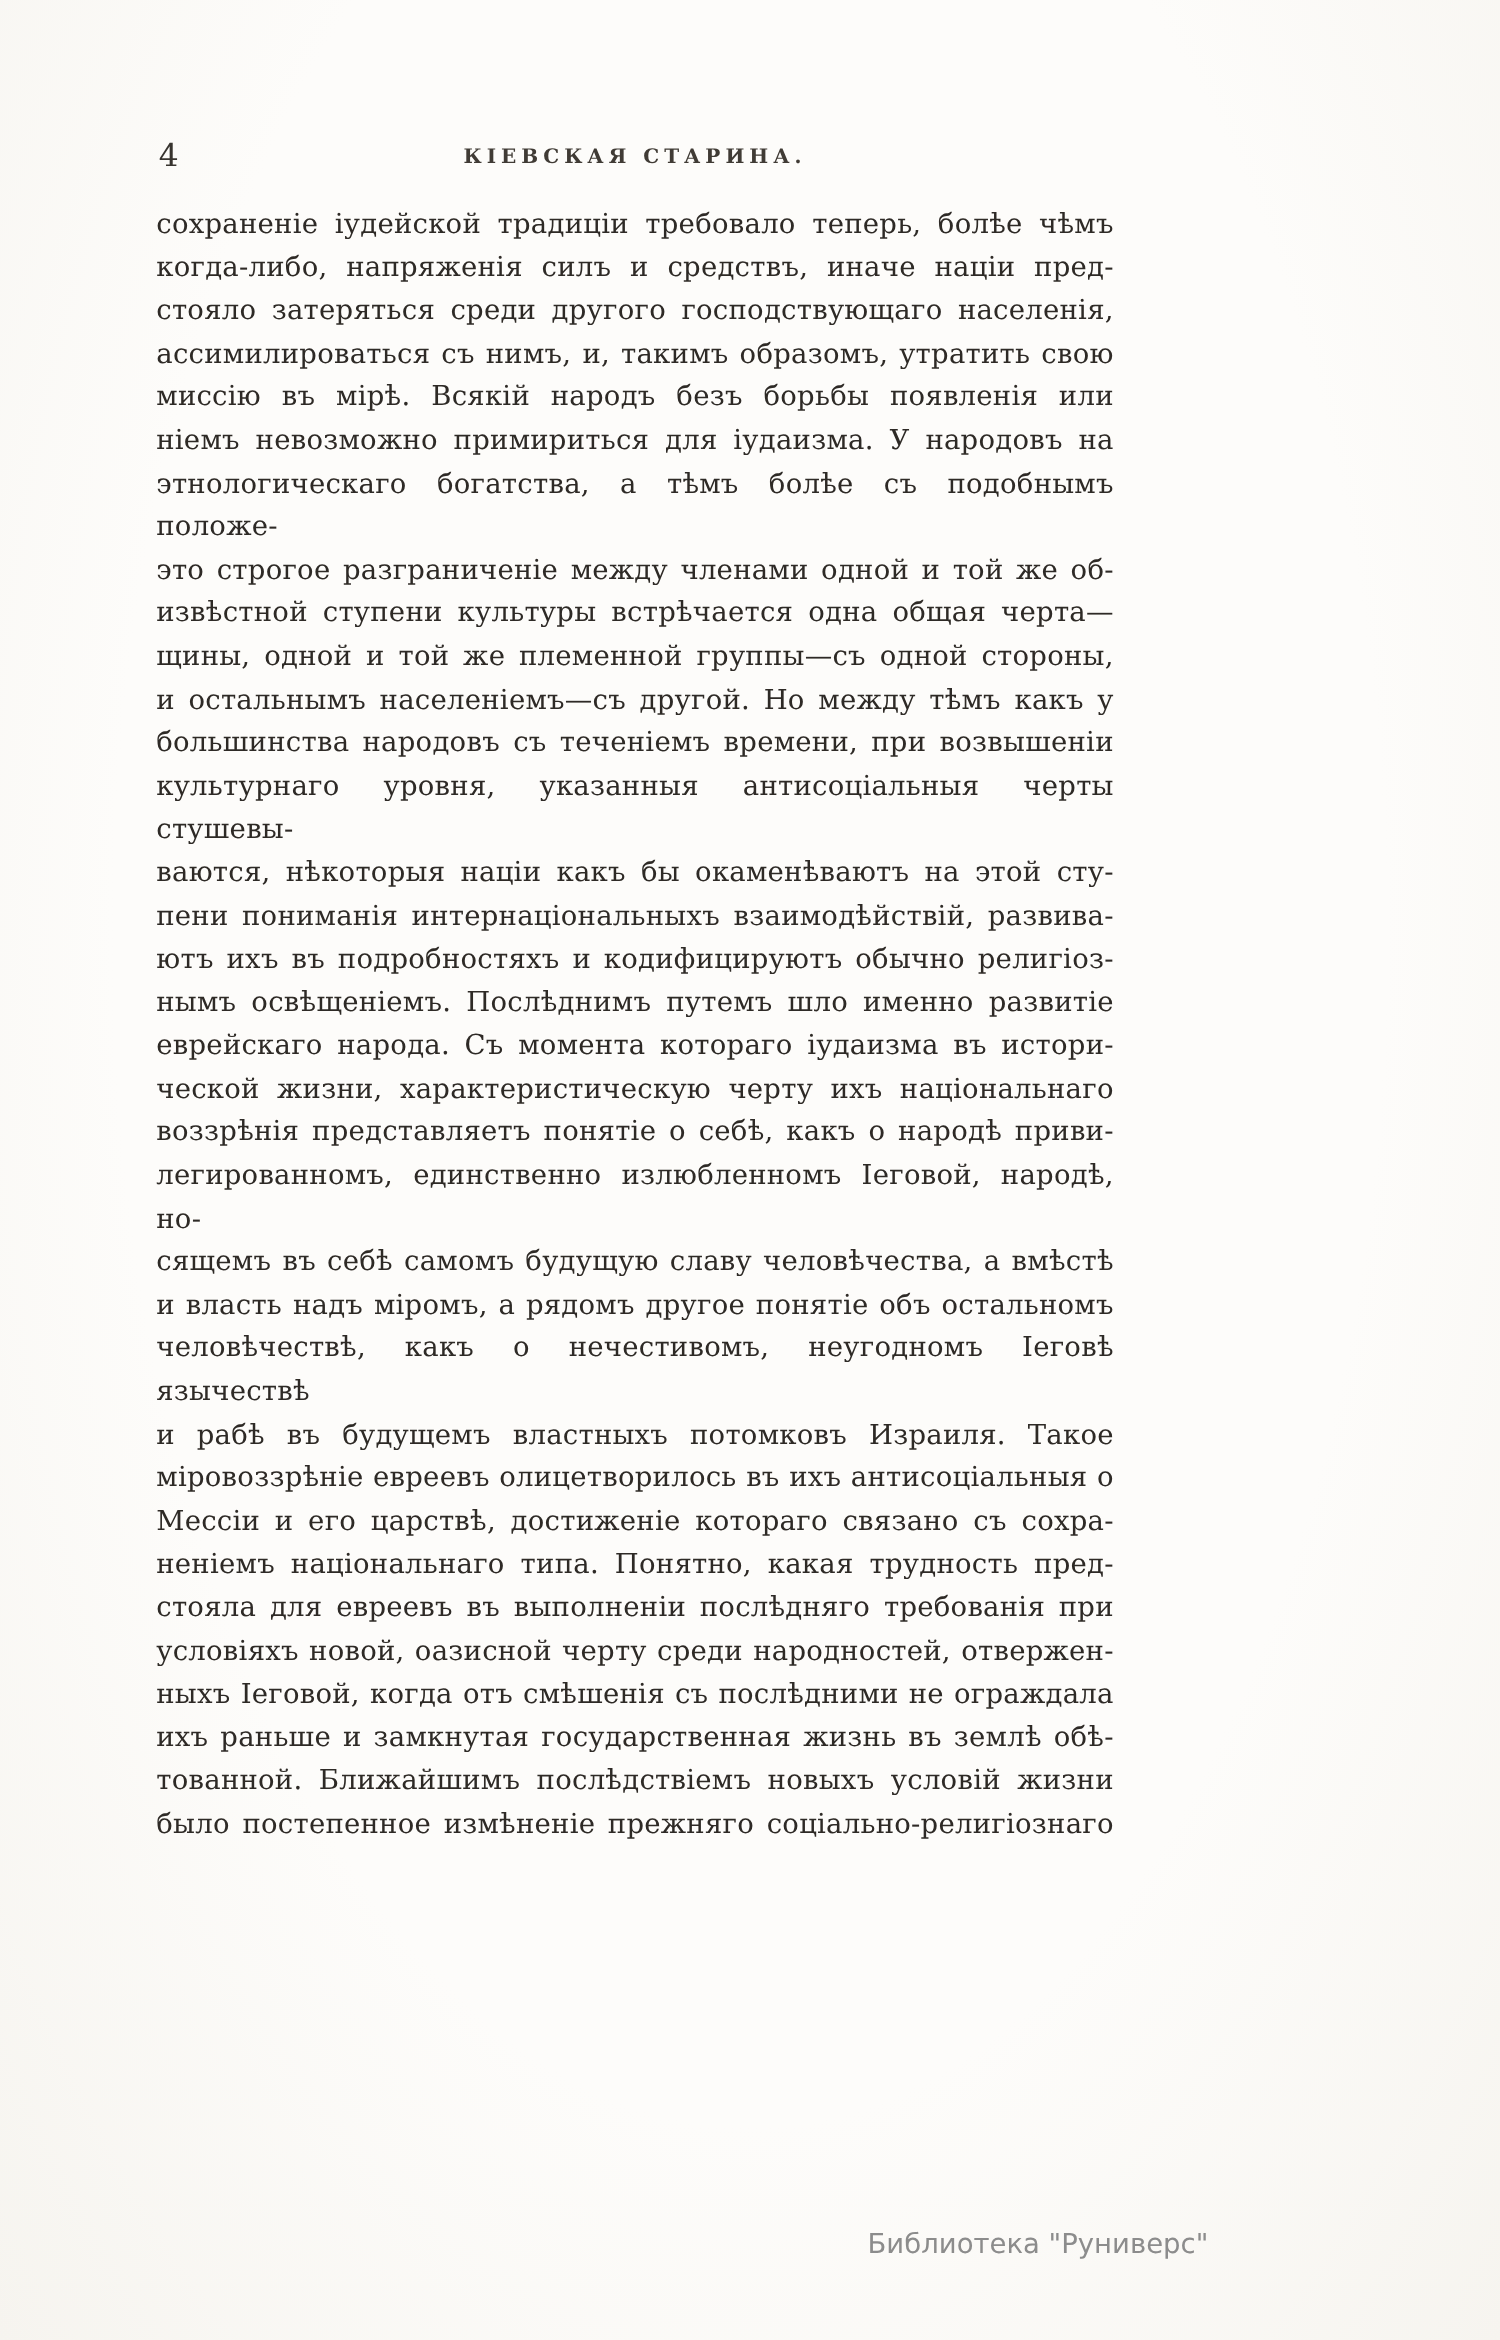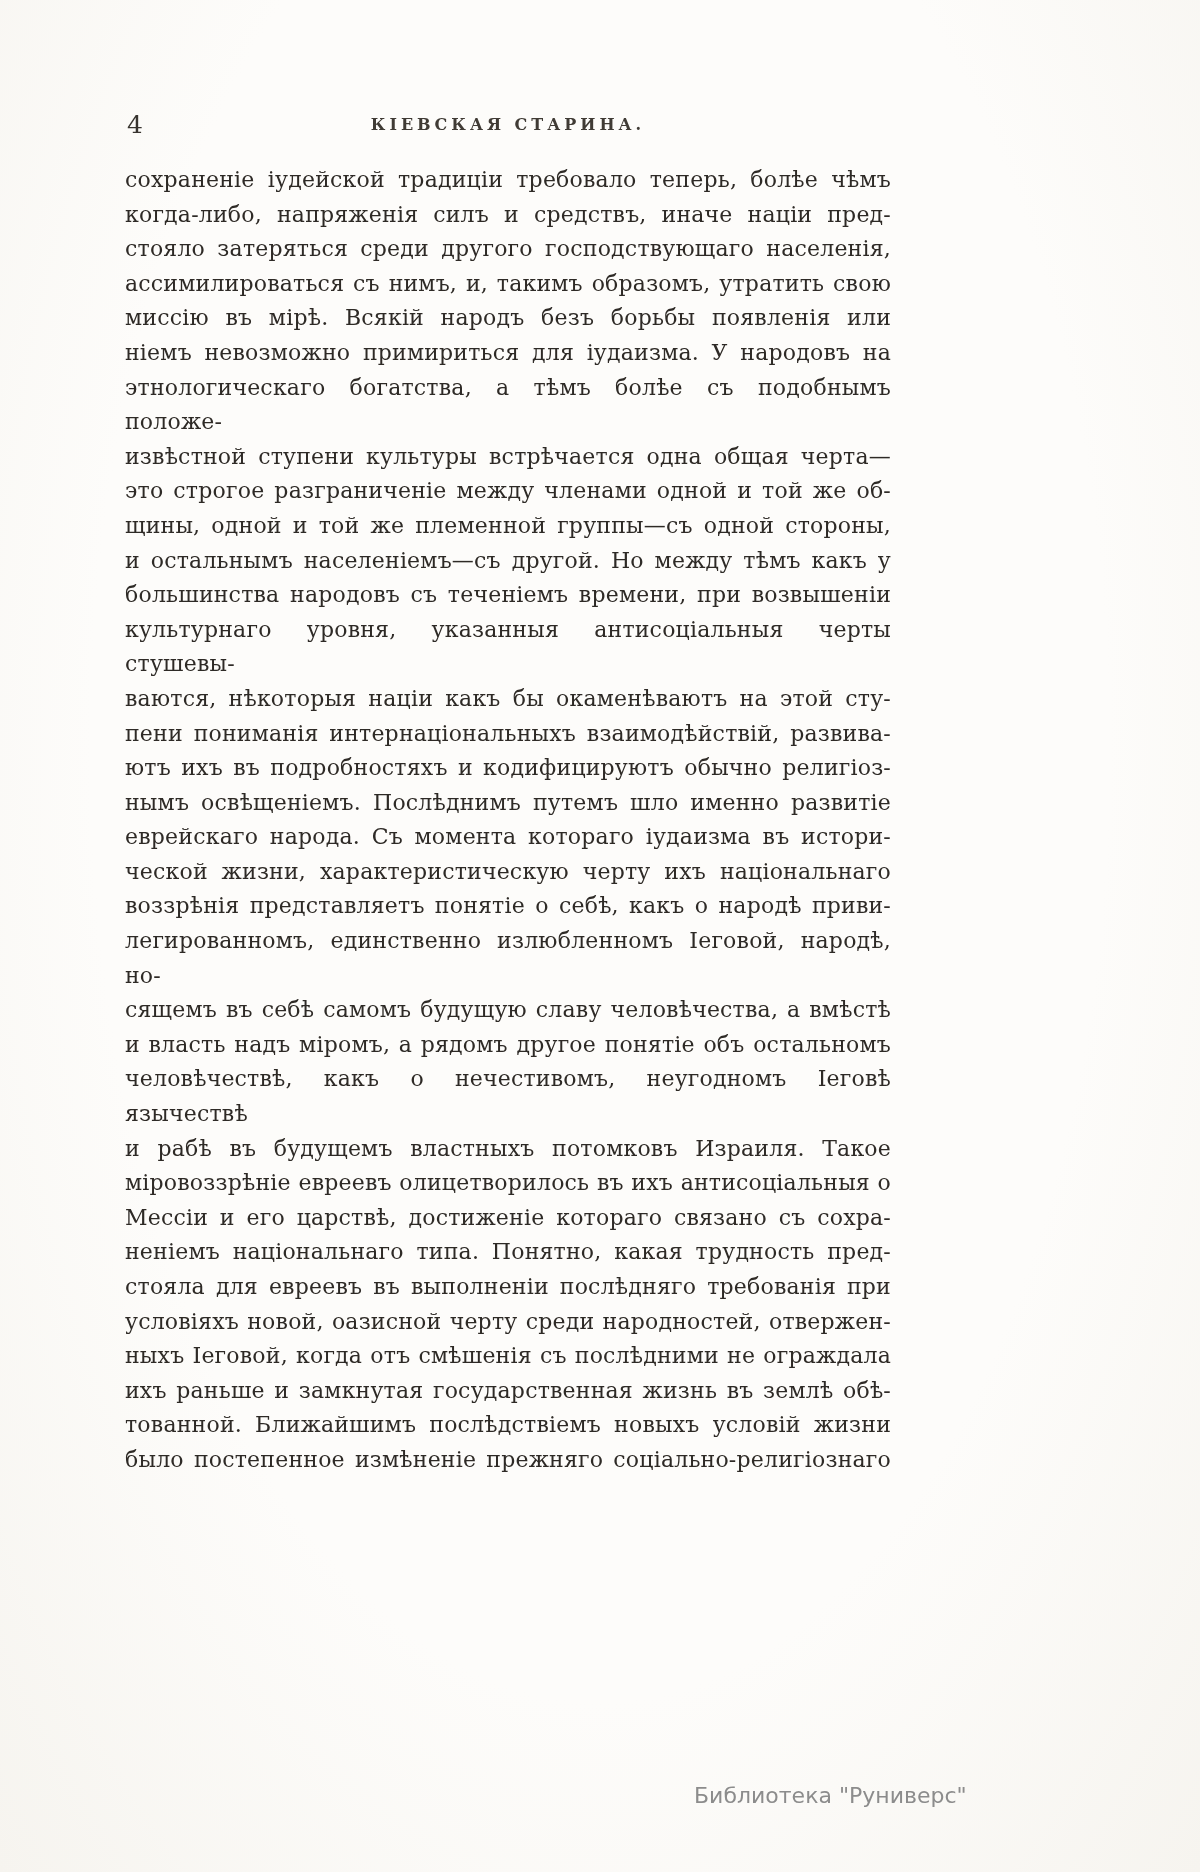--- a/index.html
+++ b/index.html
@@ -86,22 +86,22 @@
   </div>
 
   <div class="body-text">
       <div class="text-line">сохраненіе іудейской традиціи требовало теперь, болѣе чѣмъ</div>
       <div class="text-line">когда-либо, напряженія силъ и средствъ, иначе націи пред-</div>
       <div class="text-line">стояло затеряться среди другого господствующаго населенія,</div>
       <div class="text-line">ассимилироваться съ нимъ, и, такимъ образомъ, утратить свою</div>
       <div class="text-line">миссію въ мірѣ. Всякій народъ безъ борьбы появленія или</div>
       <div class="text-line">ніемъ невозможно примириться для іудаизма. У народовъ на</div>
       <div class="text-line">этнологическаго богатства, а тѣмъ болѣе съ подобнымъ положе-</div>
+      <div class="text-line">это строгое разграниченіе между членами одной и той же об-</div>
       <div class="text-line">извѣстной ступени культуры встрѣчается одна общая черта—</div>
-      <div class="text-line">это строгое разграниченіе между членами одной и той же об-</div>
       <div class="text-line">щины, одной и той же племенной группы—съ одной стороны,</div>
       <div class="text-line">и остальнымъ населеніемъ—съ другой. Но между тѣмъ какъ у</div>
       <div class="text-line">большинства народовъ съ теченіемъ времени, при возвышеніи</div>
       <div class="text-line">культурнаго уровня, указанныя антисоціальныя черты стушевы-</div>
       <div class="text-line">ваются, нѣкоторыя націи какъ бы окаменѣваютъ на этой сту-</div>
       <div class="text-line">пени пониманія интернаціональныхъ взаимодѣйствій, развива-</div>
       <div class="text-line">ютъ ихъ въ подробностяхъ и кодифицируютъ обычно религіоз-</div>
       <div class="text-line">нымъ освѣщеніемъ. Послѣднимъ путемъ шло именно развитіе</div>
       <div class="text-line">еврейскаго народа. Съ момента котораго іудаизма въ истори-</div>
       <div class="text-line">ческой жизни, характеристическую черту ихъ національнаго</div>

